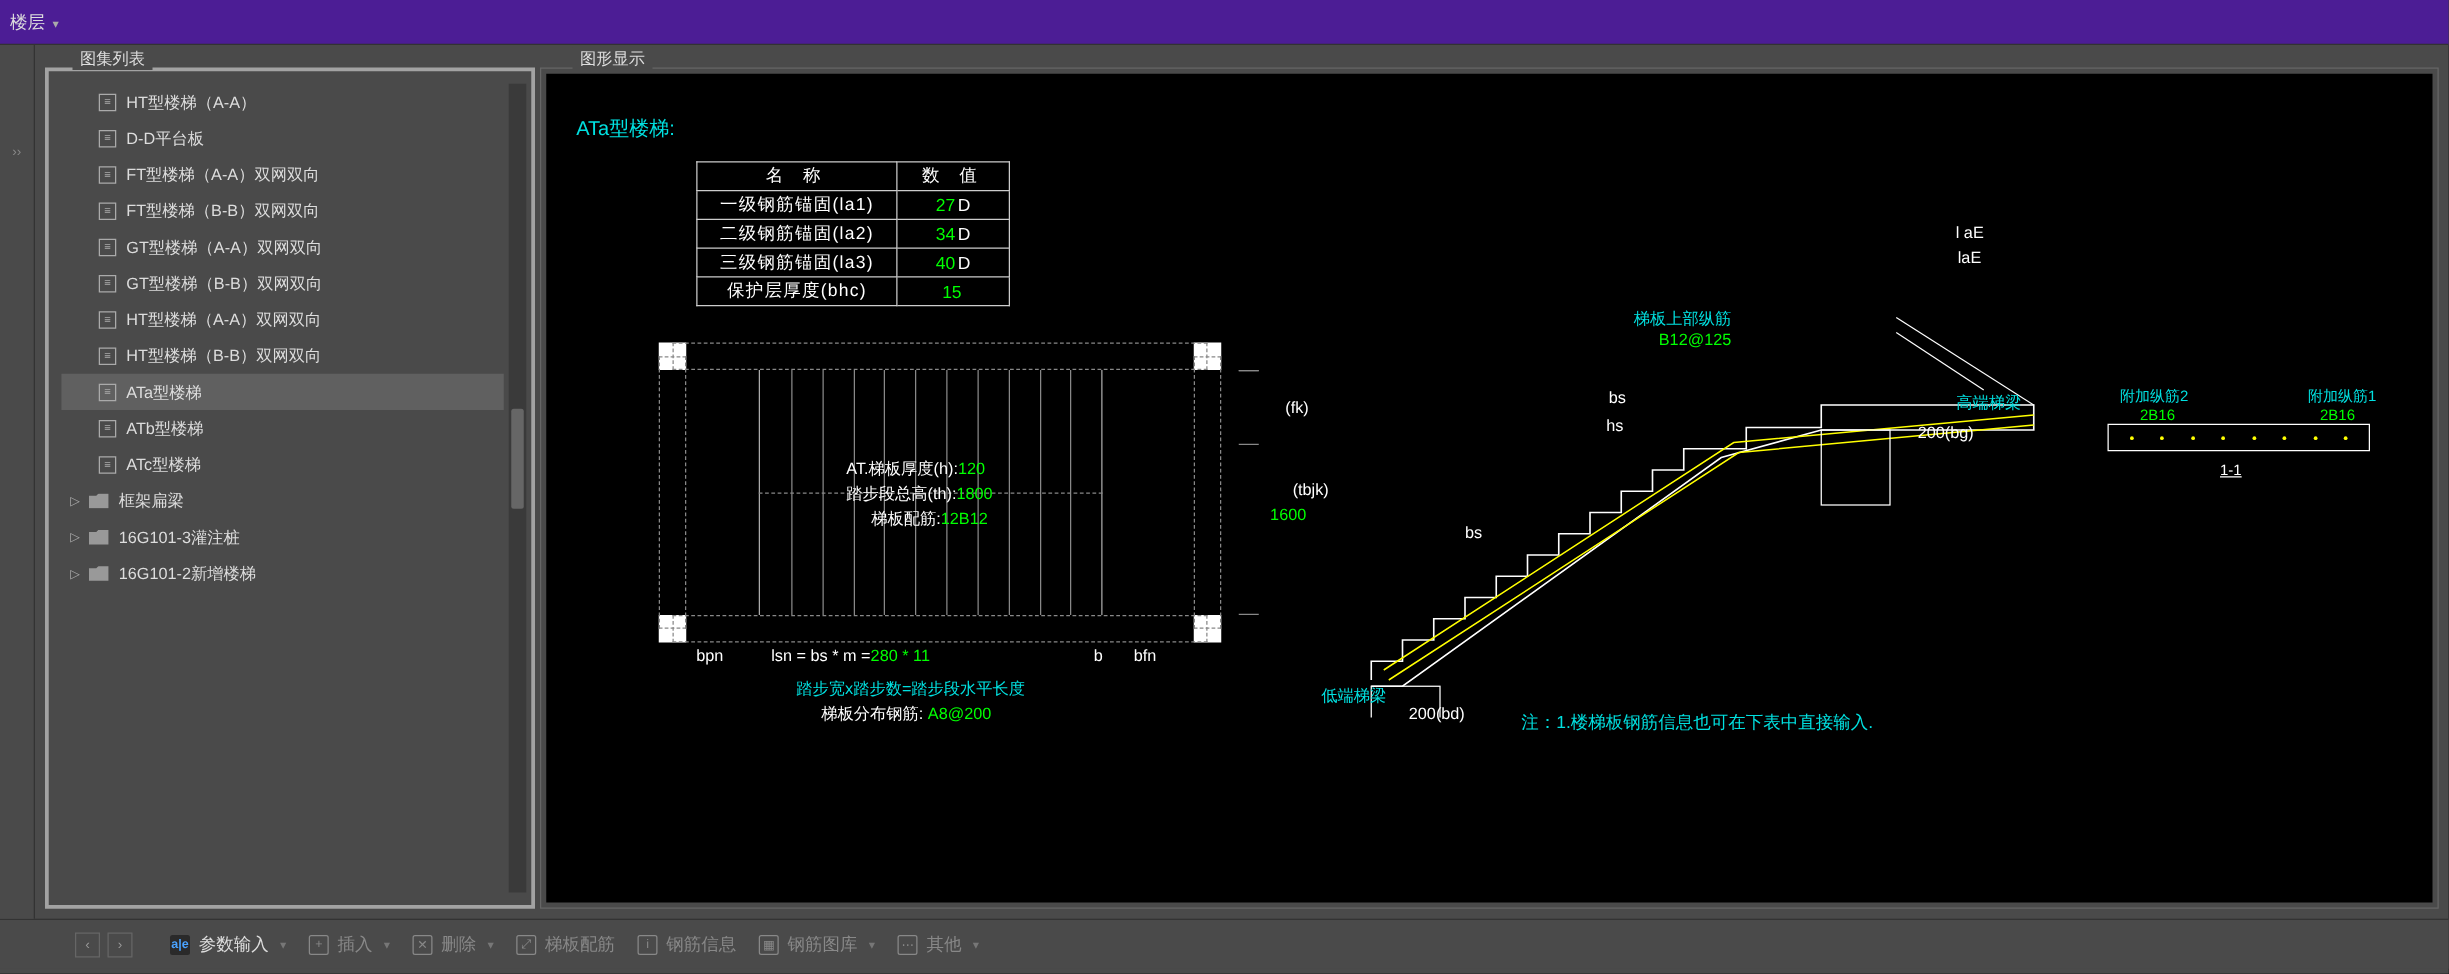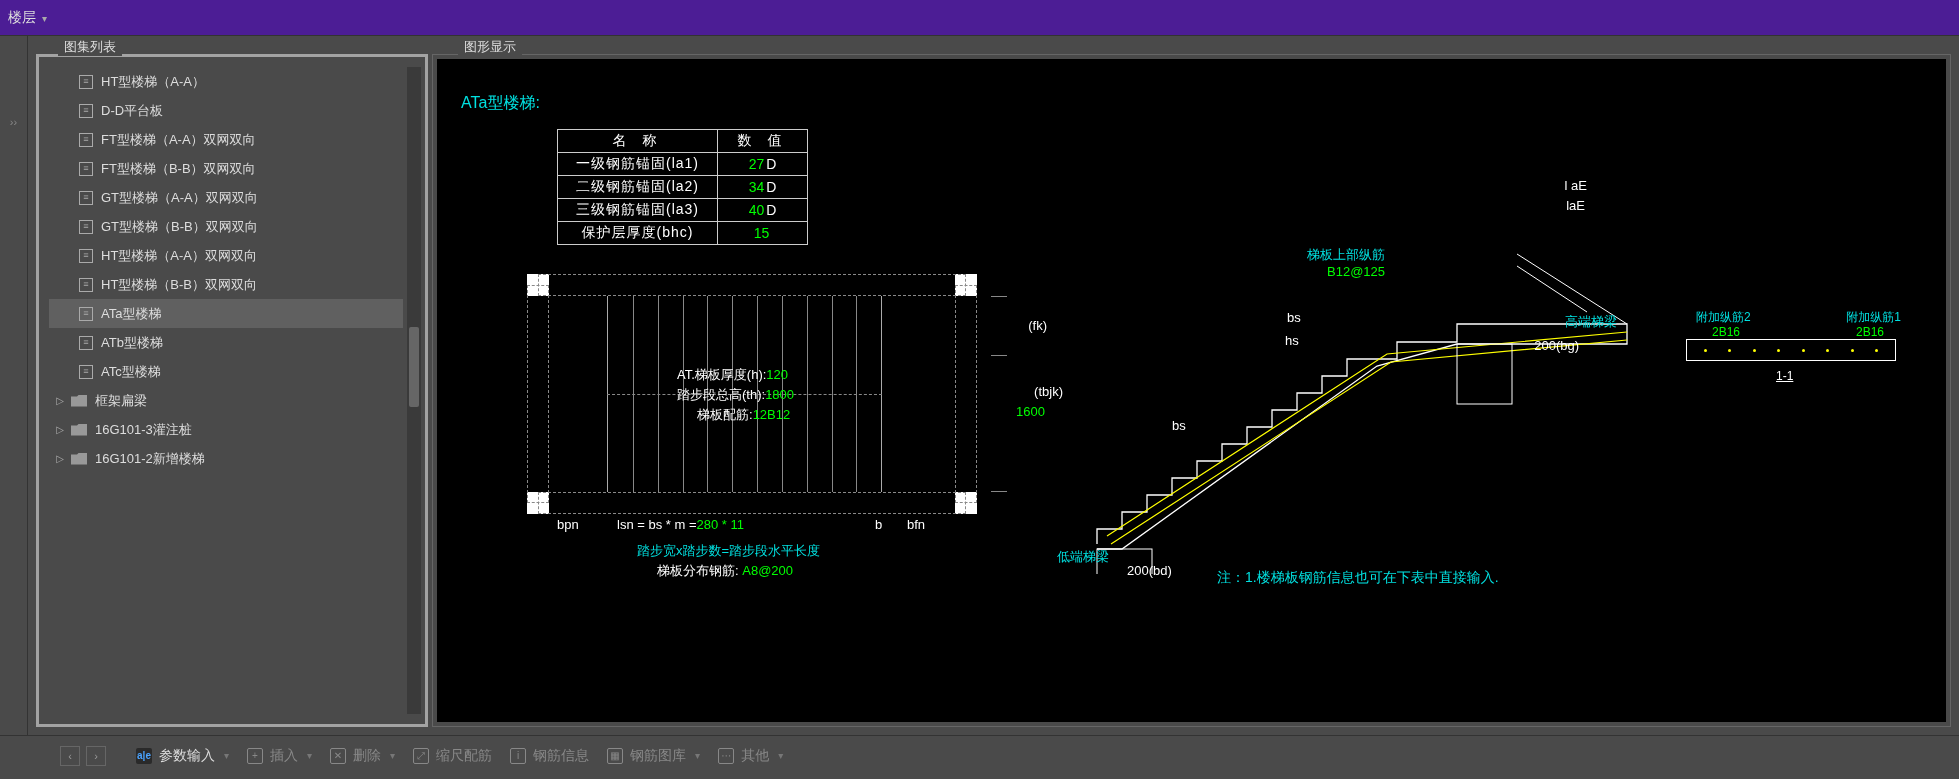--- a/index.html
+++ b/index.html
@@ -311,21 +311,21 @@
       <span>插入</span>
       <span class="dd">▾</span>
     </div>
   <div class="tb-btn">
       <span class="ico">✕</span>
       <span>删除</span>
       <span class="dd">▾</span>
     </div>
   <div class="tb-btn">
       <span class="ico">⤢</span>
-      <span>缩尺配筋</span>
+      <span>梯板配筋</span>
     </div>
   <div class="tb-btn">
       <span class="ico">i</span>
       <span>钢筋信息</span>
     </div>
   <div class="tb-btn">
       <span class="ico">▦</span>
       <span>钢筋图库</span>
       <span class="dd">▾</span>
     </div>

